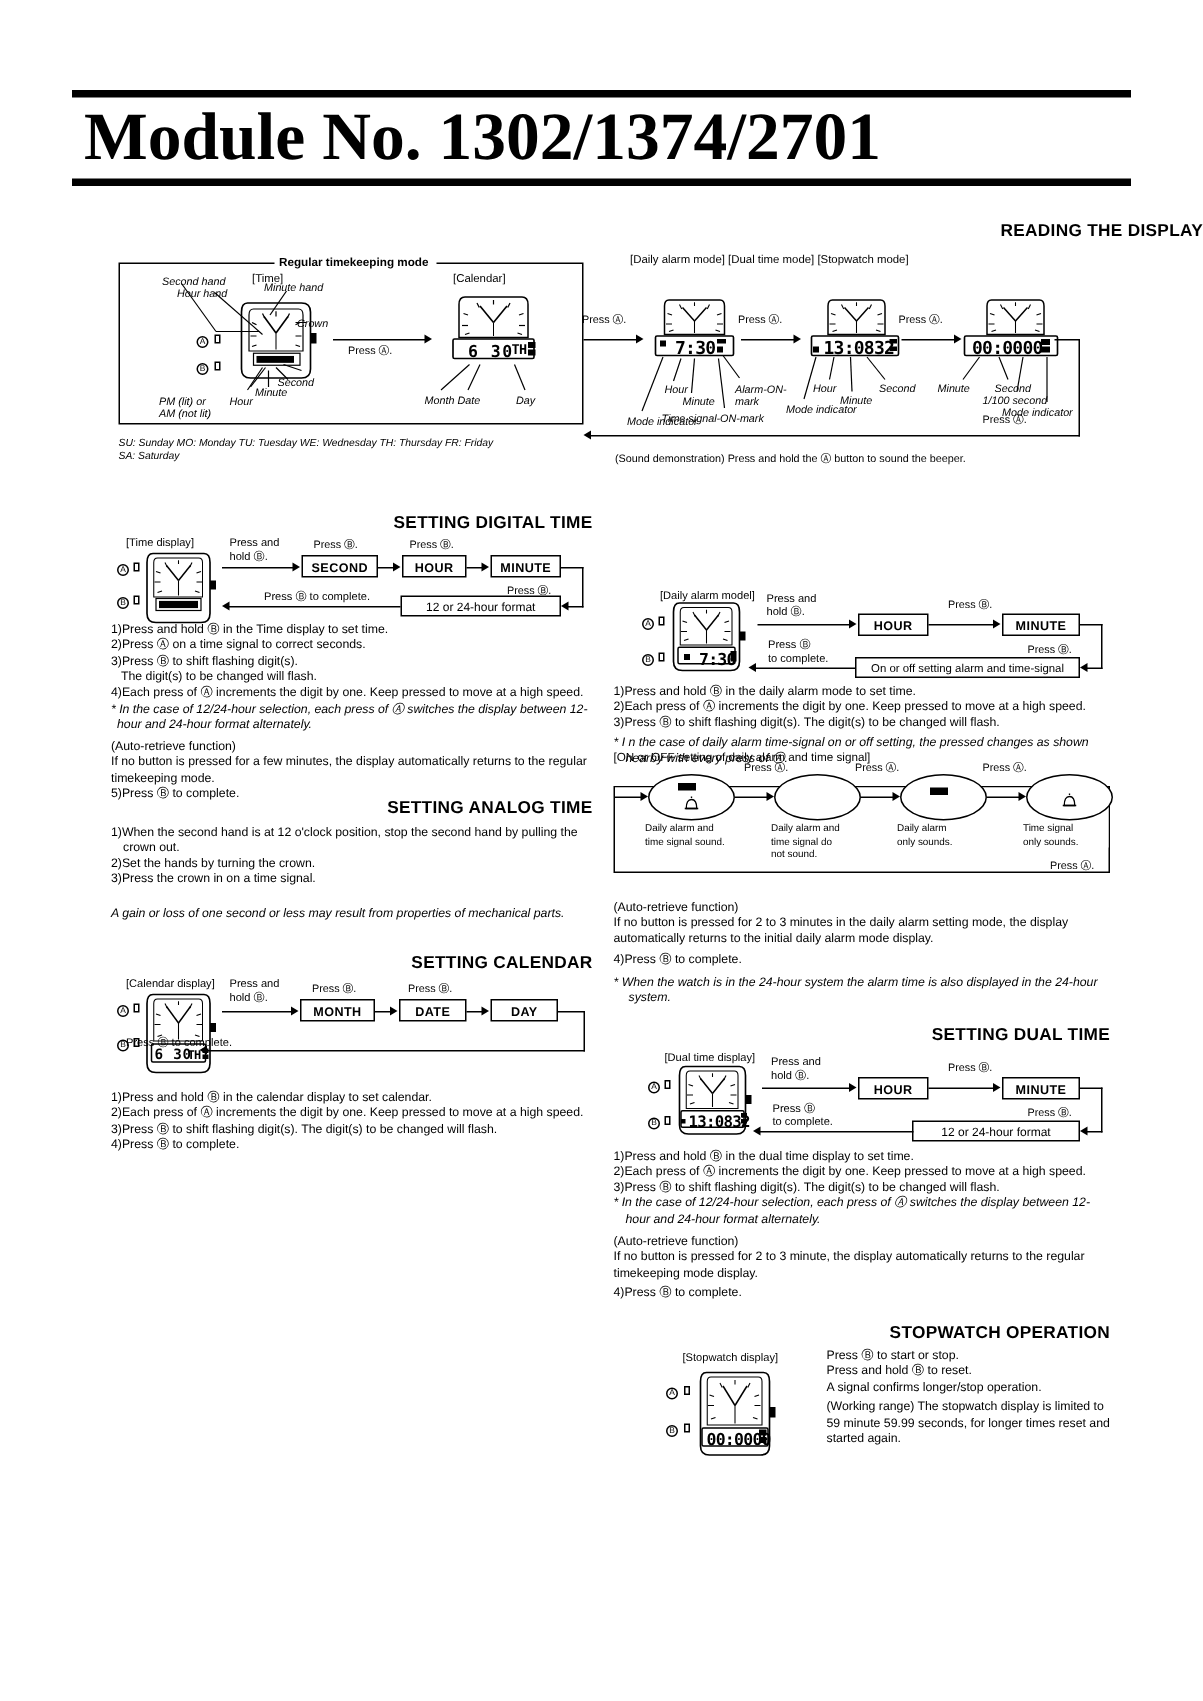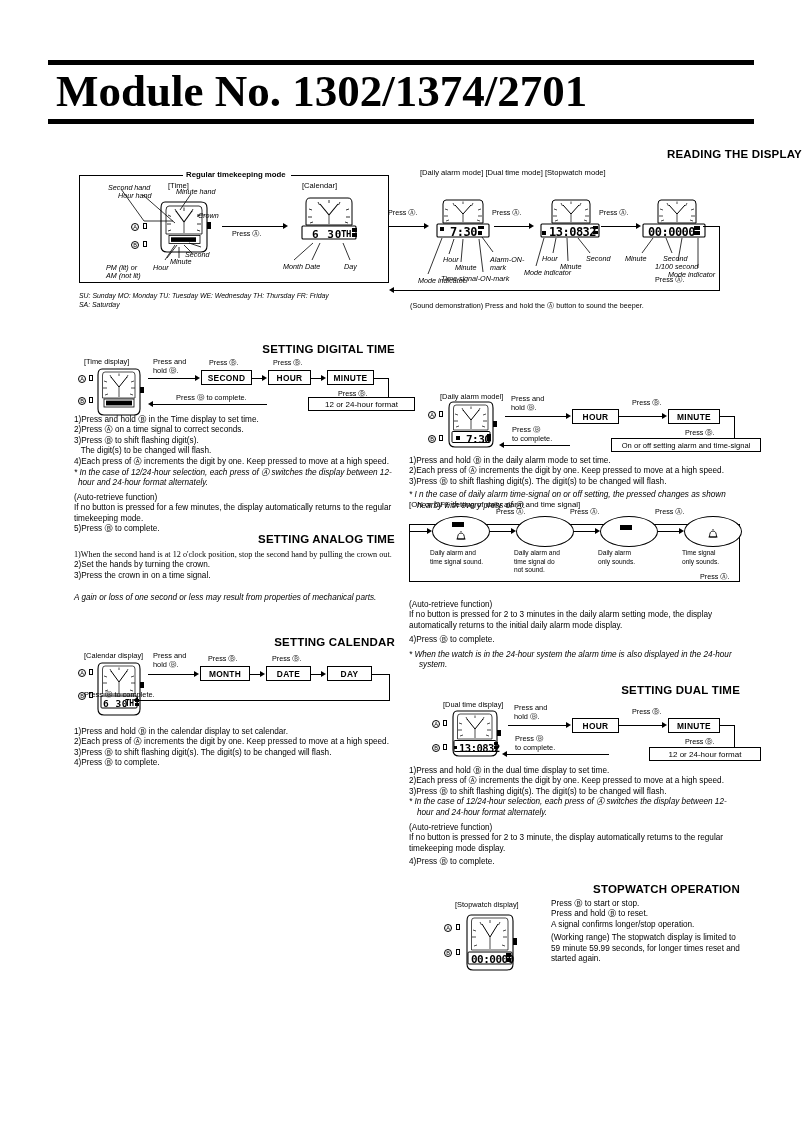--- a/index.html
+++ b/index.html
@@ -54,21 +54,21 @@
   
   .fbox {
     position:absolute;
     border:1.1px solid #000;
     background:#fff;
     font-size:8.4px; font-weight:bold;
     text-align:center;
     letter-spacing:.3px;
     display:flex; align-items:center; justify-content:center;
   }
-  .fbox.thin { font-weight:normal; font-size:8px; letter-spacing:0;margin-left:41px; }
+  .fbox.thin { font-weight:normal; font-size:8px; letter-spacing:0; }
 
   .line-h { position:absolute; height:1.1px; background:#000; }
   .line-v { position:absolute; width:1.1px; background:#000; }
   .arrow-r {
     position:absolute; width:0;height:0;
     border-left:5px solid #000;
     border-top:3.2px solid transparent;
     border-bottom:3.2px solid transparent;
   }
   .arrow-l {
@@ -422,21 +422,21 @@
     <div style="white-space:pre;">   The digit(s) to be changed will flash.</div>
     <div>4)Each press of Ⓐ increments the digit by one.  Keep pressed to move at a high speed.</div>
     <div class="it" style="padding-left:4px;text-indent:-4px;margin-top:1px;">*  In the case of 12/24-hour selection, each press of Ⓐ switches the display between 12-hour and 24-hour format alternately.</div>
     <div style="margin-top:4px;">(Auto-retrieve function)</div>
     <div>If no button is pressed for a few minutes, the display automatically returns to the regular timekeeping mode.</div>
     <div>5)Press Ⓑ to complete.</div>
   </div>
 
   <div class="sec-title" style="position:absolute;left:75px;top:533px;width:320px;">SETTING ANALOG TIME</div>
   <div class="body-txt" style="position:absolute;left:74px;top:550px;width:322px;">
-    <div style="padding-left:8px;text-indent:-8px;font-family:Liberation Serif, serif;">1)When the second hand is at 12 o'clock position, stop the second hand by pulling the crown out.</div>
+    <div style="padding-left:8px;text-indent:-8px;">1)When the second hand is at 12 o'clock position, stop the second hand by pulling the crown out.</div>
     <div>2)Set the hands by turning the crown.</div>
     <div>3)Press the crown in on a time signal.</div>
     <div class="it" style="margin-top:12px;">A gain or loss of one second or less may result from properties of mechanical parts.</div>
   </div>
 
   <div class="sec-title" style="position:absolute;left:75px;top:636px;width:320px;">SETTING CALENDAR</div>
 
   <div class="lbl" style="left:84px;top:651px;font-size:7.4px;">[Calendar display]</div>
 
   <div class="watch" style="left:93px;top:660px;">

